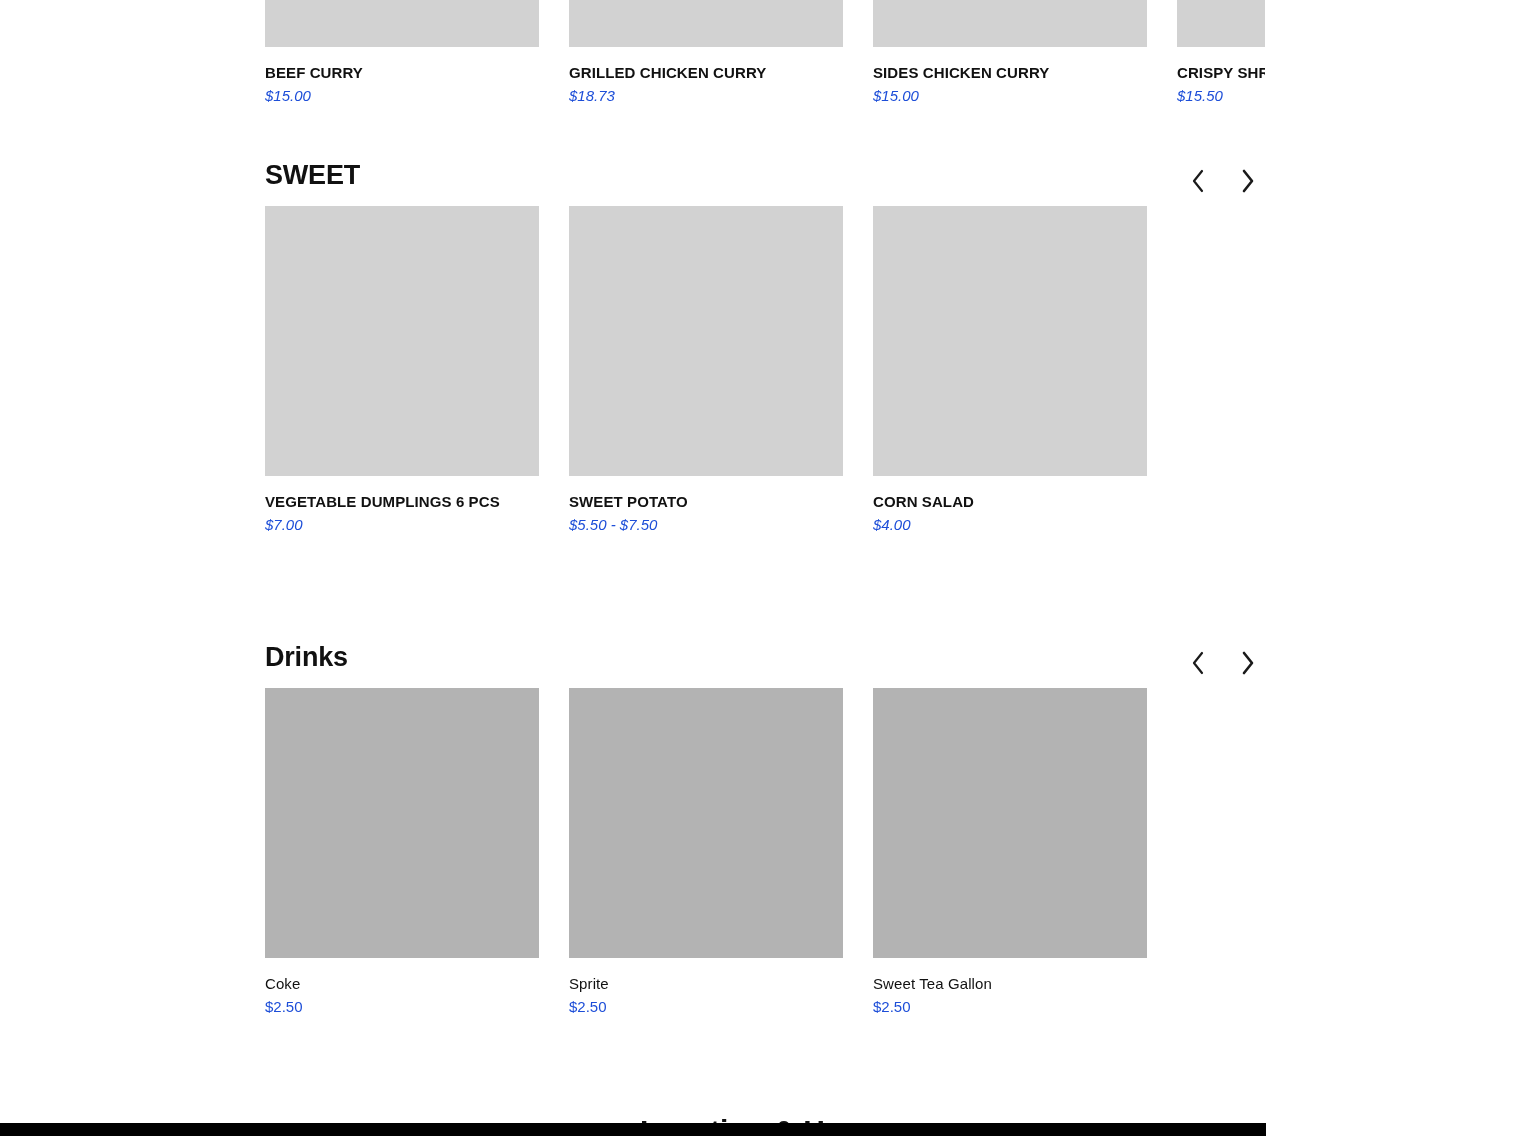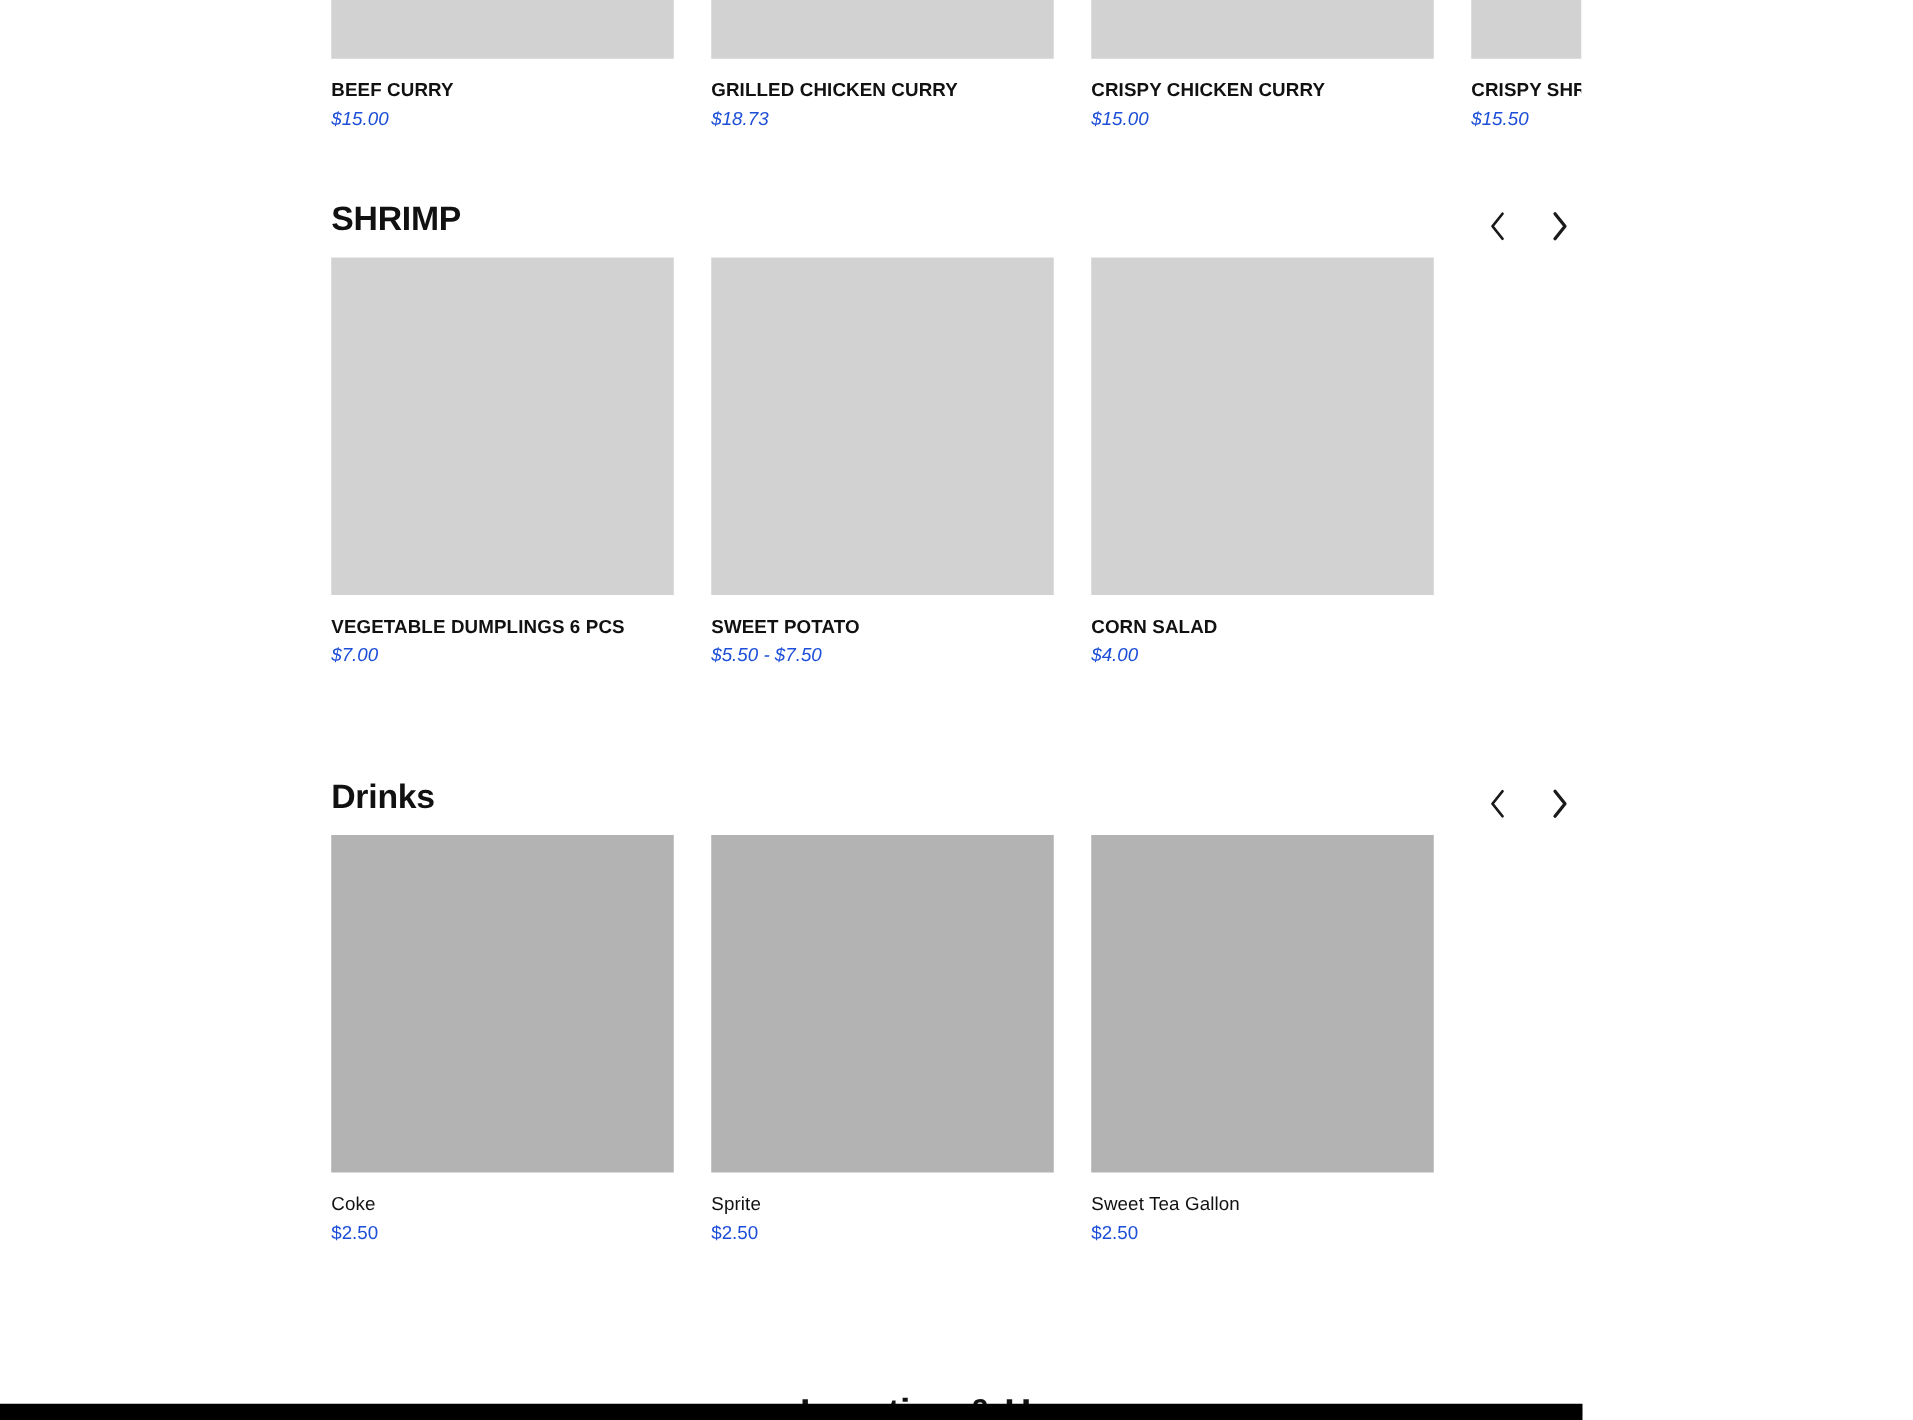--- a/index.html
+++ b/index.html
@@ -117,21 +117,21 @@
 
   
   #row-mains {
     top: -180px;
   }
   #row-mains .thumb { height: 227px; }
 
   #section-sides { top: 160px; }
   #section-sides .thumb { height: 270px; }
 
-  #section-drinks { top: 622px; }
+  #section-drinks { top: 642px; }
   #section-drinks .thumb { height: 270px; }
 
   .footer-heading {
     position: absolute;
     left: 0;
     top: 1114px;
     width: 1530px;
     text-align: center;
     font-size: 30px;
     font-weight: bold;
@@ -163,36 +163,36 @@
         </div>
 
         <div class="card">
           <div class="thumb"></div>
           <div class="card-title">GRILLED CHICKEN CURRY</div>
           <div class="card-price">$18.73</div>
         </div>
 
         <div class="card">
           <div class="thumb"></div>
-          <div class="card-title">CRISPY CHICKEN CURRY</div>
+          <div class="card-title">SIDES CHICKEN CURRY</div>
           <div class="card-price">$15.00</div>
         </div>
 
         <div class="card">
           <div class="thumb"></div>
           <div class="card-title">CRISPY SHRIMP CURRY</div>
           <div class="card-price">$15.50</div>
         </div>
 
       </div>
     </div>
 
     <div class="section" id="section-sides">
       <div class="section-head">
-        <div class="section-title">SHRIMP</div>
+        <div class="section-title">SWEET</div>
         <div class="arrows">
           <div class="arrow prev">
             <span>
               <svg width="18" height="26" viewBox="0 0 18 26" fill="none" xmlns="http://www.w3.org/2000/svg">
                 <path d="M13 3 L5 13 L13 23" stroke="#1a1a1a" stroke-width="2.2" stroke-linecap="round" stroke-linejoin="round"></path>
               </svg>
             </span>
           </div>
           <div class="arrow next">
             <span>

